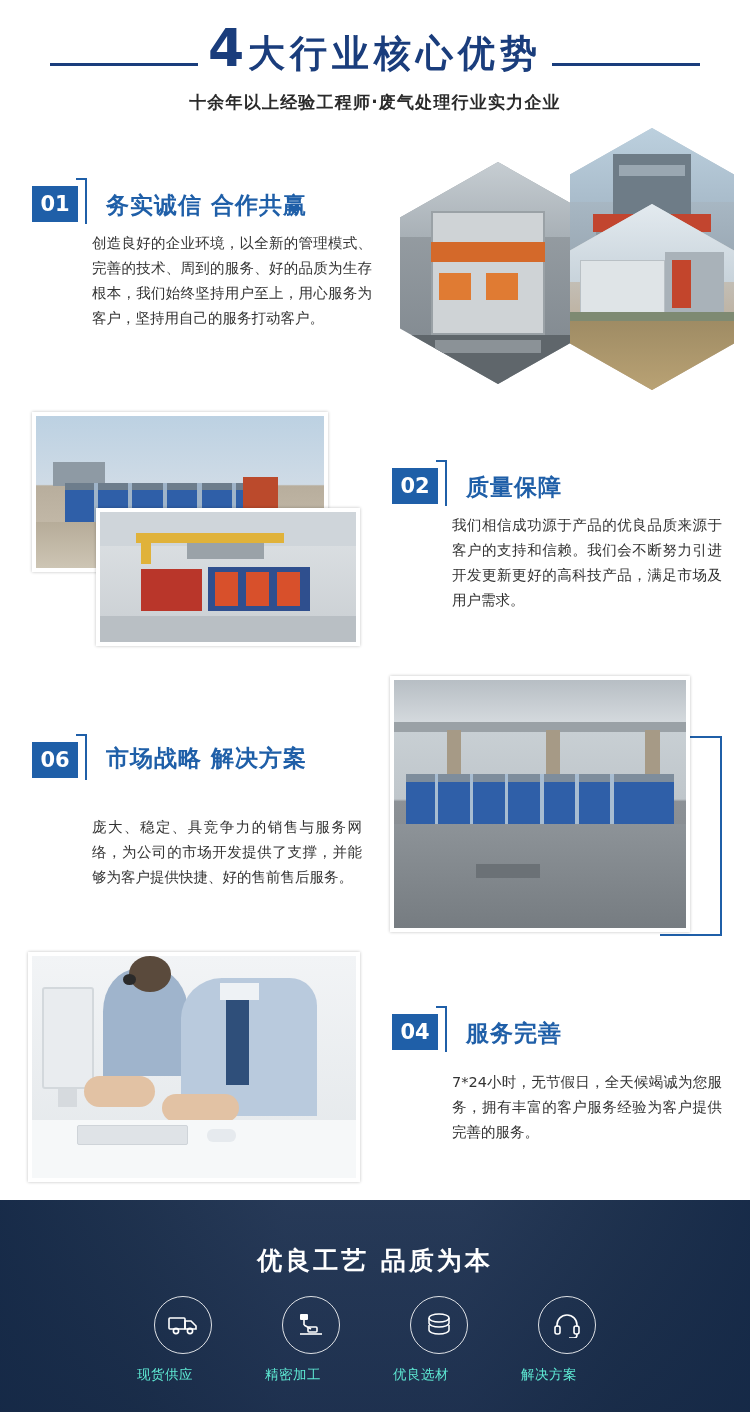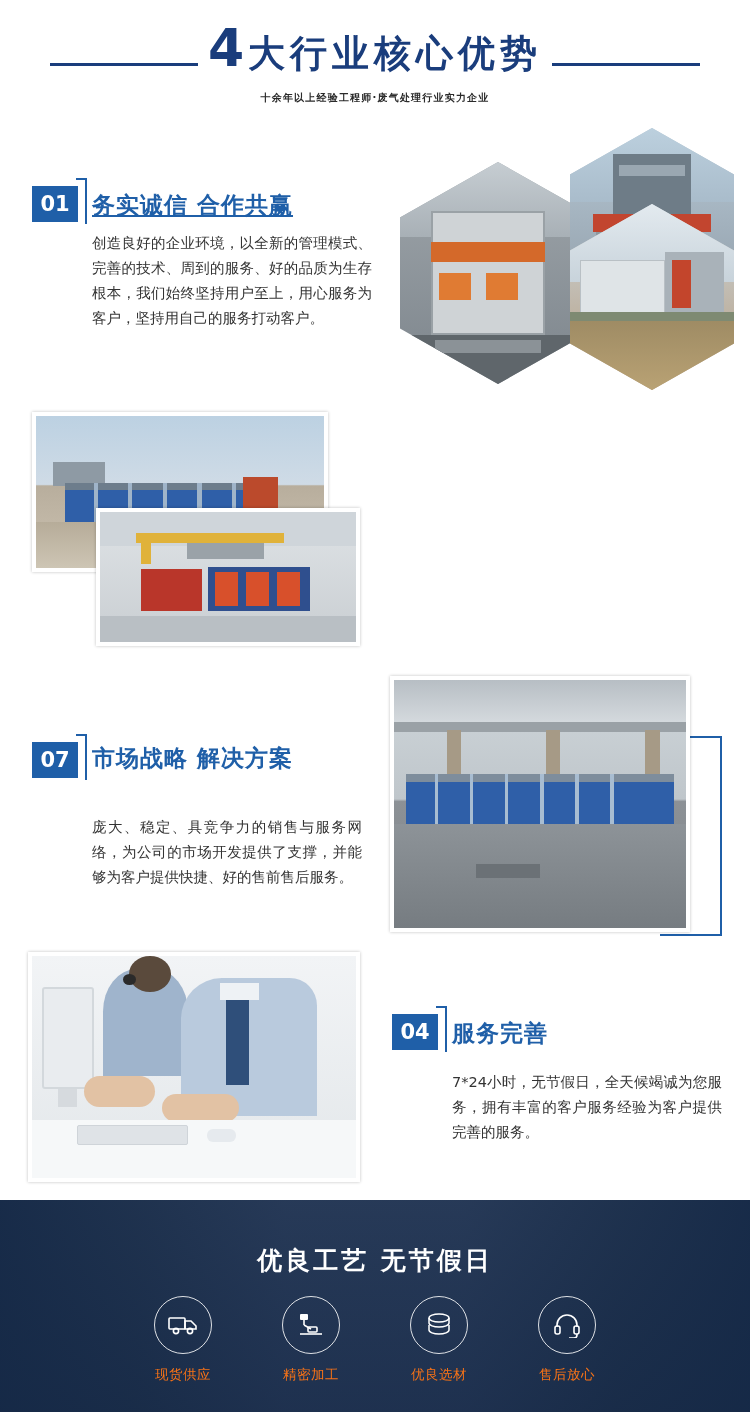--- a/index.html
+++ b/index.html
@@ -35,21 +35,21 @@
   .hdr-num {
     font-size: 52px; font-weight: bold; color: #1a3d7c;
     line-height: 1; letter-spacing: 0;
   }
   .hdr-main {
     font-size: 37px; font-weight: bold; color: #1a3d7c;
     letter-spacing: 5px; line-height: 1; margin-left: 4px;
   }
   .hdr-sub {
     margin-top: 11px;
-    font-size: 10px; color: #2a2a2a; letter-spacing: 1.2px;
+    font-size: 17px; color: #2a2a2a; letter-spacing: 1.2px;
     font-weight: bold;
   }
   .hdr-rule {
     margin-top: 7px;
     width: 316px; height: 1px; background: #1a3d7c;
   }
 
   
   .num-badge {
     width: 46px; height: 36px; background: #1f5fa8;
@@ -66,21 +66,21 @@
   }
   .blk-title {
     font-size: 23px; font-weight: bold; color: #1f5fa8;
     letter-spacing: 1px; white-space: nowrap;
   }
   .blk-body {
     font-size: 14.5px; color: #333; line-height: 1.72;
     text-align: justify;
   }
   .blk-head {
-    display: flex; align-items: flex-start; gap: 14px;
+    display: flex; align-items: flex-start; gap: 28px;
   }
 
   
   .photo { position: absolute; overflow: hidden; background: #cfd6dd; }
   .photo-frame { border: 4px solid #fff; box-shadow: 0 0 3px rgba(0,0,0,.25); }
 
   
   .hex {
     position: absolute;
     clip-path: polygon(50% 0%, 100% 25%, 100% 75%, 50% 100%, 0% 75%, 0% 25%);
@@ -140,21 +140,21 @@
   }
   .footer-title {
     position: absolute; top: 44px; left: 0; width: 750px;
     text-align: center; color: #fff;
     font-size: 25px; font-weight: bold; letter-spacing: 3px;
   }
   .footer-items {
     position: absolute; top: 96px; left: 0; width: 750px;
     display: flex; justify-content: center; gap: 36px;
   }
-  .f-item { width: 92px; text-align: center; color: #f97316; }
+  .f-item { width: 92px; text-align: left; color: #5eead4; }
   .f-circle {
     width: 58px; height: 58px; margin: 0 auto;
     border: 1.5px solid rgba(255,255,255,.85);
     border-radius: 50%;
     display: flex; align-items: center; justify-content: center;
   }
   .f-label { margin-top: 12px; font-size: 13.5px; letter-spacing: .5px; }
   .f-circle svg { display: block; }
 </style>
 </head>
@@ -210,21 +210,21 @@
         <div style="position:absolute;left:62%;top:30%;width:12%;height:26%;background:#c3452c;"></div>
         <div style="position:absolute;left:0;top:60%;width:100%;height:40%;background:linear-gradient(#9d8a63,#b9a274);"></div>
         <div style="position:absolute;left:0;top:58%;width:100%;height:5%;background:#7e8a72;"></div>
       </div>
     </div>
   </div>
 
   <div class="b1">
     <div class="blk-head">
       <div class="num-badge">01</div>
-      <div class="blk-title" style="margin-top:4px;text-decoration:underline;">务实诚信 合作共赢</div>
+      <div class="blk-title" style="margin-top:4px;">务实诚信 合作共赢</div>
     </div>
     <div class="blk-body" style="margin-left:60px;">创造良好的企业环境，以全新的管理模式、完善的技术、周到的服务、好的品质为生存根本，我们始终坚持用户至上，用心服务为客户，坚持用自己的服务打动客户。</div>
   </div>
 
   <div class="photo photo-frame" style="left:32px; top:412px; width:296px; height:160px;">
     <div style="position:absolute;inset:0;background:linear-gradient(#bcd1e2 0%,#cfdbe6 45%,#b8ae9d 46%,#cdc3b2 100%);"></div>
     <div style="position:absolute;left:6%;top:30%;width:18%;height:16%;background:#8e9aa4;"></div>
     <div style="position:absolute;left:10%;top:44%;width:74%;height:26%;background:#2f5fa8;"></div>
     <div style="position:absolute;left:10%;top:44%;width:74%;height:5%;background:#6d7d8c;"></div>
     <div style="position:absolute;left:20%;top:44%;width:1.5%;height:26%;background:#9fb4c9;"></div>
@@ -243,20 +243,27 @@
     <div style="position:absolute;left:16%;top:22%;width:4%;height:18%;background:#e0b23a;"></div>
     <div style="position:absolute;left:34%;top:24%;width:30%;height:12%;background:#9aa2a8;"></div>
     <div style="position:absolute;left:16%;top:44%;width:24%;height:32%;background:#b9362a;"></div>
     <div style="position:absolute;left:42%;top:42%;width:40%;height:34%;background:#2f4f8e;"></div>
     <div style="position:absolute;left:45%;top:46%;width:9%;height:26%;background:#d8502b;"></div>
     <div style="position:absolute;left:57%;top:46%;width:9%;height:26%;background:#d8502b;"></div>
     <div style="position:absolute;left:69%;top:46%;width:9%;height:26%;background:#d8502b;"></div>
     <div style="position:absolute;left:0;top:80%;width:100%;height:20%;background:#b9bfc4;"></div>
   </div>
 
+  <div class="b2">
+    <div class="blk-head">
+      <div class="num-badge">02</div>
+      <div class="blk-title" style="margin-top:4px;">质量保障</div>
+    </div>
+    <div class="blk-body" style="margin-left:60px;">我们相信成功源于产品的优良品质来源于客户的支持和信赖。我们会不断努力引进开发更新更好的高科技产品，满足市场及用户需求。</div>
+  </div>
 
   <div class="b3-deco"></div>
 
   <div class="photo photo-frame" style="left:390px; top:676px; width:300px; height:256px;">
     <div style="position:absolute;inset:0;background:linear-gradient(#cfd6da 0%,#bfc6cb 48%,#8c9196 49%,#7c8287 100%);"></div>
     <div style="position:absolute;left:0;top:0;width:100%;height:18%;background:linear-gradient(#b7bec4,#d6dbdf);"></div>
     <div style="position:absolute;left:0;top:17%;width:100%;height:4%;background:#9aa1a6;"></div>
     <div style="position:absolute;left:18%;top:20%;width:5%;height:38%;background:#a69a86;"></div>
     <div style="position:absolute;left:52%;top:20%;width:5%;height:38%;background:#a69a86;"></div>
     <div style="position:absolute;left:86%;top:20%;width:5%;height:38%;background:#a69a86;"></div>
@@ -267,21 +274,21 @@
     <div style="position:absolute;left:38%;top:38%;width:1.2%;height:20%;background:#a8bdd2;"></div>
     <div style="position:absolute;left:50%;top:38%;width:1.2%;height:20%;background:#a8bdd2;"></div>
     <div style="position:absolute;left:62%;top:38%;width:1.2%;height:20%;background:#a8bdd2;"></div>
     <div style="position:absolute;left:74%;top:38%;width:1.2%;height:20%;background:#a8bdd2;"></div>
     <div style="position:absolute;left:0;top:58%;width:100%;height:42%;background:linear-gradient(#8d9398,#767c81);"></div>
     <div style="position:absolute;left:28%;top:74%;width:22%;height:6%;background:#6b7176;"></div>
   </div>
 
   <div class="b3">
     <div class="blk-head">
-      <div class="num-badge">07</div>
+      <div class="num-badge">06</div>
       <div class="blk-title" style="margin-top:1px;">市场战略 解决方案</div>
     </div>
     <div class="blk-body" style="margin-left:60px;margin-top:37px;">庞大、稳定、具竞争力的销售与服务网络，为公司的市场开发提供了支撑，并能够为客户提供快捷、好的售前售后服务。</div>
   </div>
 
   <div class="photo photo-frame" style="left:28px; top:952px; width:332px; height:230px;">
     <div style="position:absolute;inset:0;background:linear-gradient(#f2f4f6,#e3e7ea);"></div>
 
     <div style="position:absolute;left:3%;top:14%;width:16%;height:46%;background:#e9ecef;border:2px solid #d3d8dc;border-radius:3px;"></div>
     <div style="position:absolute;left:8%;top:60%;width:6%;height:8%;background:#d6dade;"></div>
@@ -319,21 +326,21 @@
       <div class="fig-head" style="left:126px; bottom:134px; width:42px; height:48px;"></div>
       <div class="fig" style="right:-8px; width:120px; height:190px;"></div>
       <div class="fig-head" style="right:26px; bottom:150px; width:46px; height:52px;"></div>
       <div class="fig" style="right:96px; width:110px; height:172px; background:linear-gradient(#3a4f70,#22314a);"></div>
       <div class="fig-head" style="right:126px; bottom:136px; width:42px; height:48px;"></div>
 
       <div style="position:absolute;left:150px;bottom:58px;width:34px;height:46px;background:#cda customs;"></div>
     </div>
     <div class="footer-photo"></div>
 
-    <div class="footer-title">优良工艺  无节假日</div>
+    <div class="footer-title">优良工艺  品质为本</div>
 
     <div class="footer-items">
 
       <div class="f-item">
         <div class="f-circle">
           <svg width="30" height="22" viewBox="0 0 30 22" fill="none" stroke="#ffffff" stroke-width="1.6">
             <rect x="1" y="4" width="16" height="11" rx="1"></rect>
             <path d="M17 7h6l5 5v3h-11z"></path>
             <circle cx="8" cy="17" r="2.6"></circle>
             <circle cx="22" cy="17" r="2.6"></circle>
@@ -369,19 +376,19 @@
 
       <div class="f-item">
         <div class="f-circle">
           <svg width="28" height="26" viewBox="0 0 28 26" fill="none" stroke="#ffffff" stroke-width="1.6">
             <path d="M4 15v-2a10 10 0 0 1 20 0v2"></path>
             <rect x="2" y="14" width="5" height="8" rx="2"></rect>
             <rect x="21" y="14" width="5" height="8" rx="2"></rect>
             <path d="M24 22v1a3 3 0 0 1-3 3h-5"></path>
           </svg>
         </div>
-        <div class="f-label">售后放心</div>
+        <div class="f-label">解决方案</div>
       </div>
 
     </div>
   </div>
 
 </div>
 
 </body></html>

